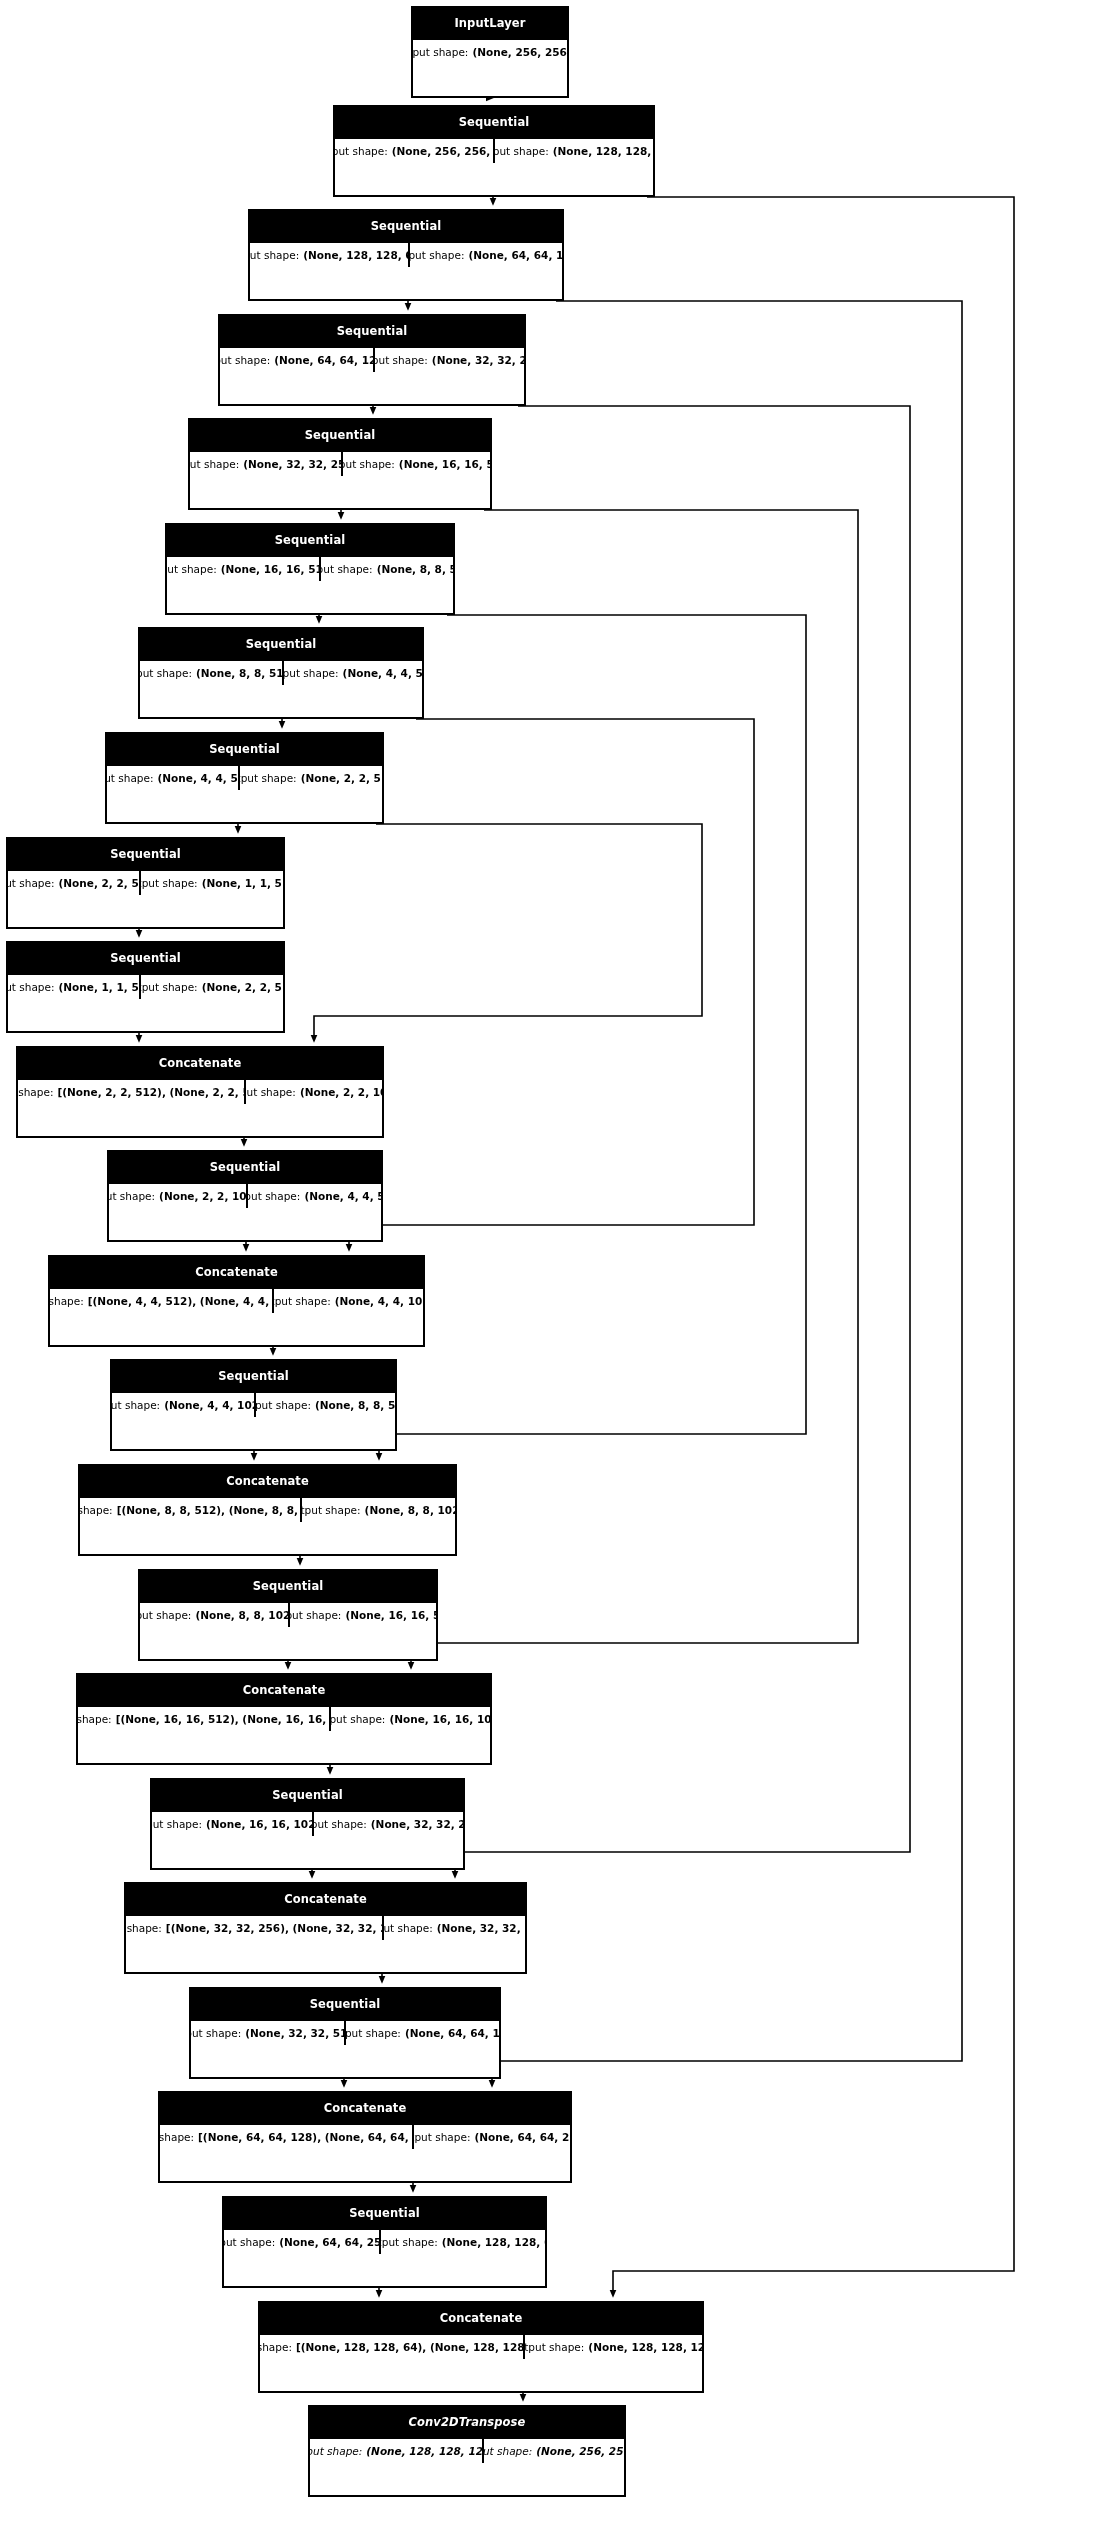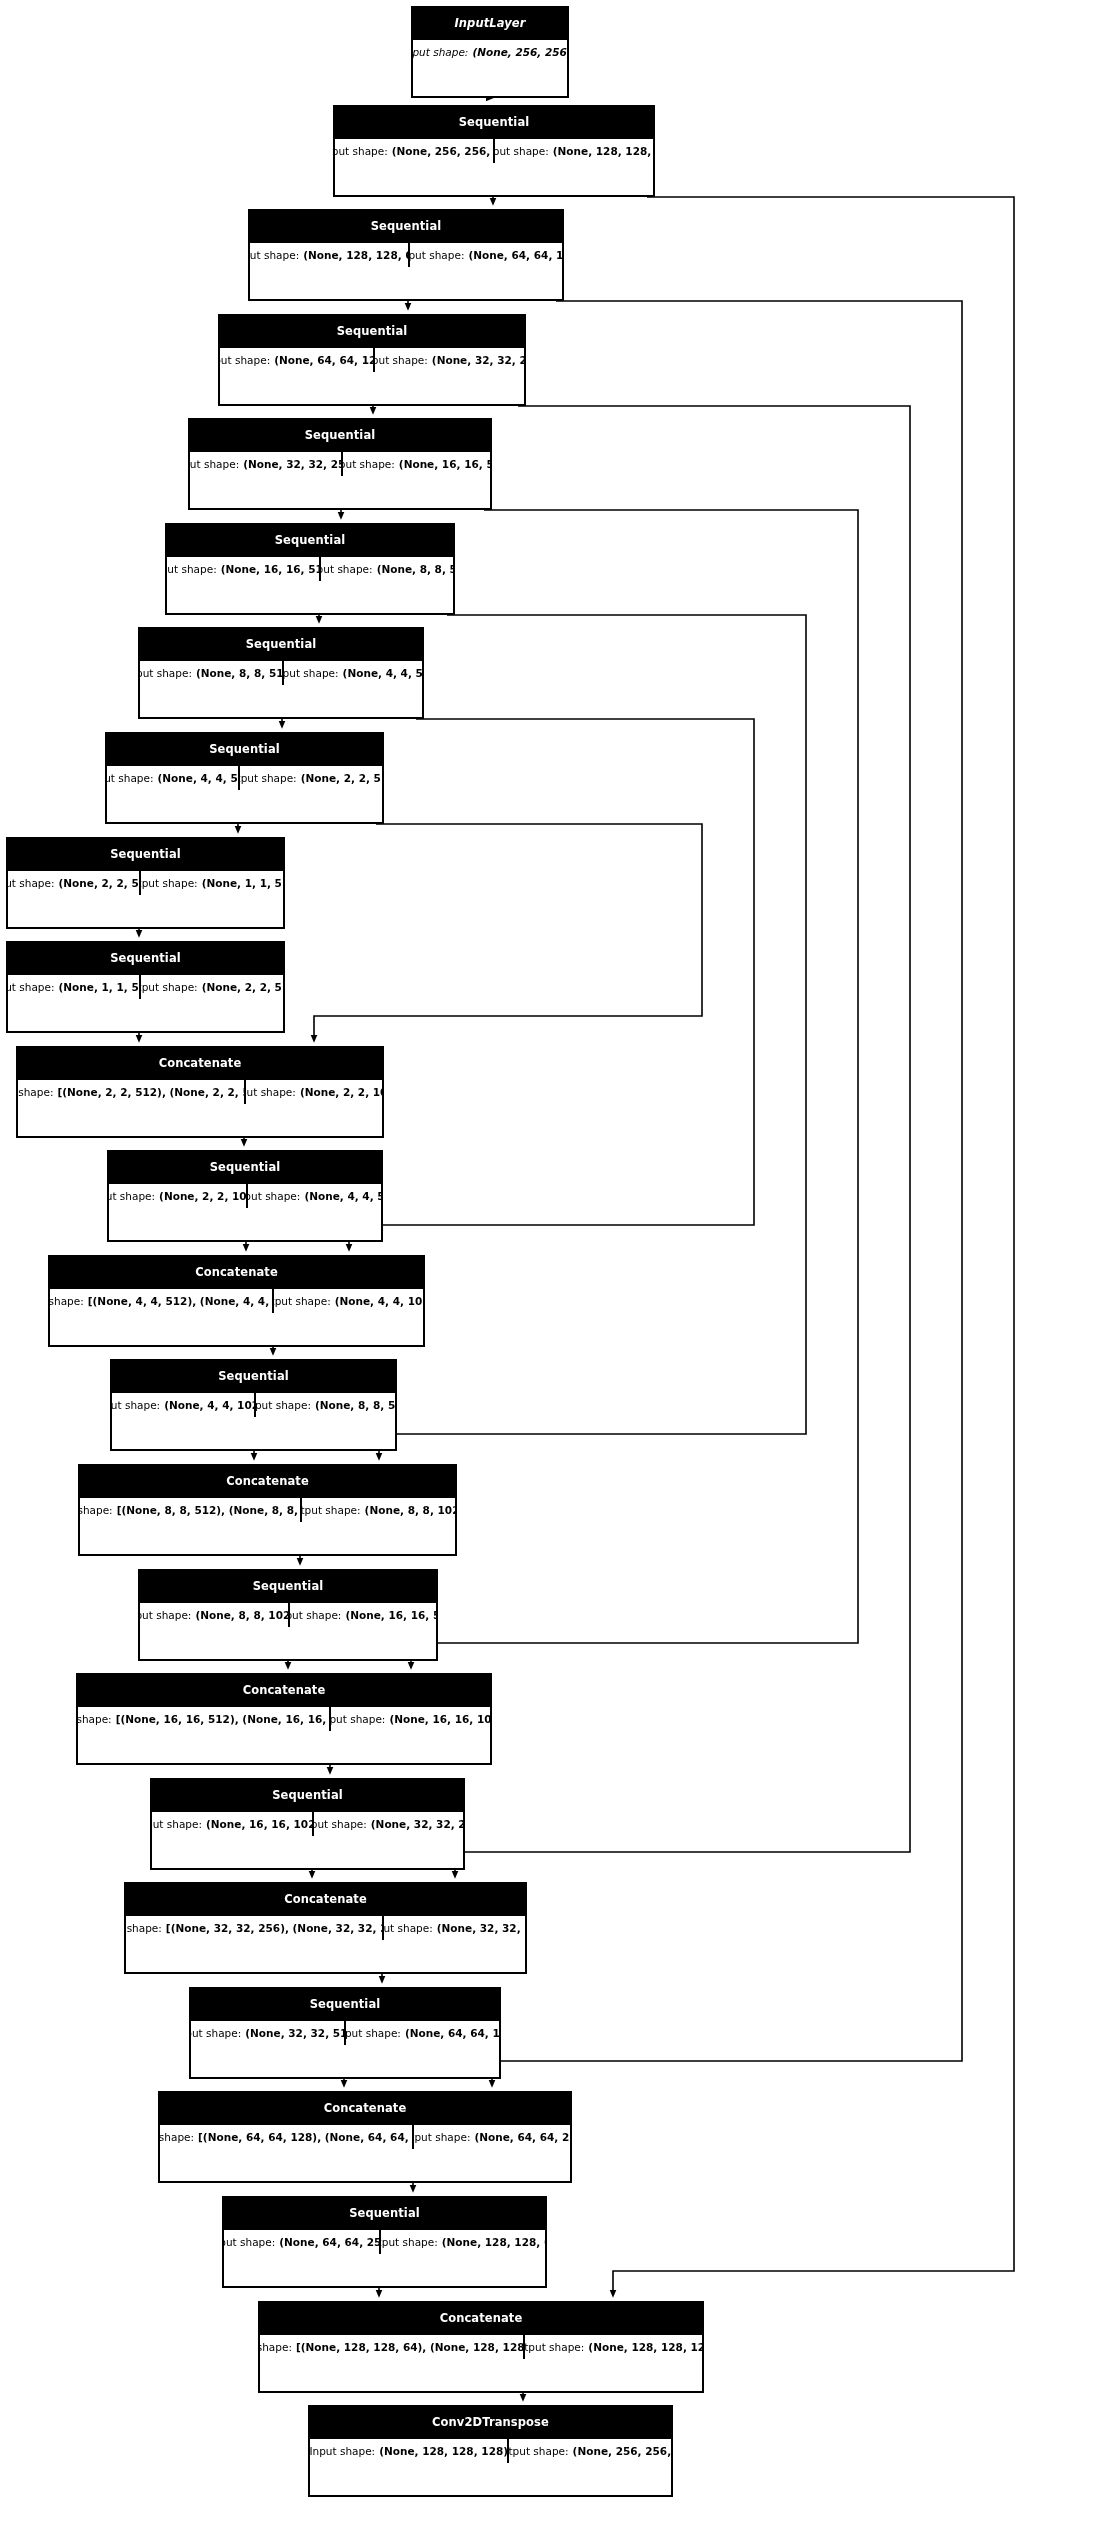--- a/index.html
+++ b/index.html
@@ -114,21 +114,21 @@
         <path d="M382,1974 L382,1980" stroke="#000000" stroke-width="1.6" fill="none" marker-end="url(#arrowhead)"></path>
         <path d="M344,2079 L344,2084" stroke="#000000" stroke-width="1.6" fill="none" marker-end="url(#arrowhead)"></path>
         <path d="M556,301 L962,301 L962,2061 L492,2061 L492,2084" stroke="#000000" stroke-width="1.6" fill="none" marker-end="url(#arrowhead)"></path>
         <path d="M413,2183 L413,2189" stroke="#000000" stroke-width="1.6" fill="none" marker-end="url(#arrowhead)"></path>
         <path d="M379,2288 L379,2294" stroke="#000000" stroke-width="1.6" fill="none" marker-end="url(#arrowhead)"></path>
         <path d="M647,197 L1014,197 L1014,2271 L613,2271 L613,2294" stroke="#000000" stroke-width="1.6" fill="none" marker-end="url(#arrowhead)"></path>
         <path d="M523,2393 L523,2398" stroke="#000000" stroke-width="1.6" fill="none" marker-end="url(#arrowhead)"></path>
       </g>
   </svg>
   <div id="nodes">
-      <div class="node" style="left: 411px; top: 6px; width: 158px; height: 92px; font-style: italic;">
+      <div class="node" style="left: 411px; top: 6px; width: 158px; height: 92px;">
         <div class="node-title">InputLayer</div>
         <div class="node-body single">
           <div class="node-cell">
             <span>Output shape:</span>
             <span class="shape-b">(None, 256, 256, 3)</span>
           </div>
         </div>
       </div>
       <div class="node" style="left: 333px; top: 105px; width: 322px; height: 92px;">
         <div class="node-title">Sequential</div>
@@ -409,21 +409,21 @@
           <div class="node-cell" style="flex: 0 0 59.4%;">
             <span>Input shape:</span>
             <span class="shape-b">[(None, 128, 128, 64), (None, 128, 128, 64)]</span>
           </div>
           <div class="node-cell">
             <span>Output shape:</span>
             <span class="shape-b">(None, 128, 128, 128)</span>
           </div>
         </div>
       </div>
-      <div class="node" style="left: 308px; top: 2405px; width: 365px; height: 92px;">
+      <div class="node" style="left: 308px; top: 2405px; width: 318px; height: 92px; font-style: italic;">
         <div class="node-title">Conv2DTranspose</div>
         <div class="node-body">
           <div class="node-cell" style="flex: 0 0 54.7%;">
             <span>Input shape:</span>
             <span class="shape-b">(None, 128, 128, 128)</span>
           </div>
           <div class="node-cell">
             <span>Output shape:</span>
             <span class="shape-b">(None, 256, 256, 3)</span>
           </div>

